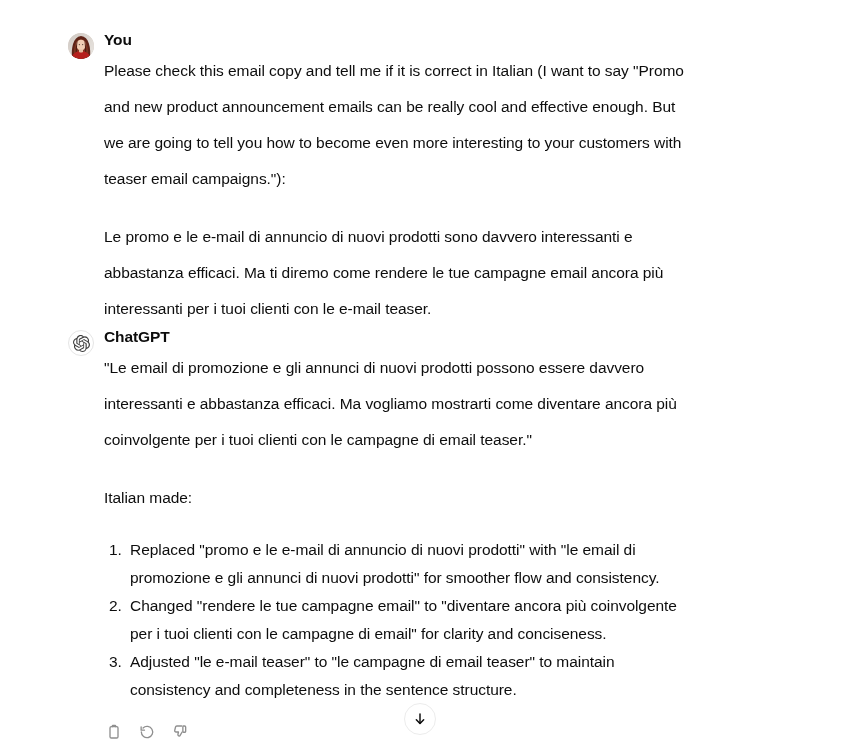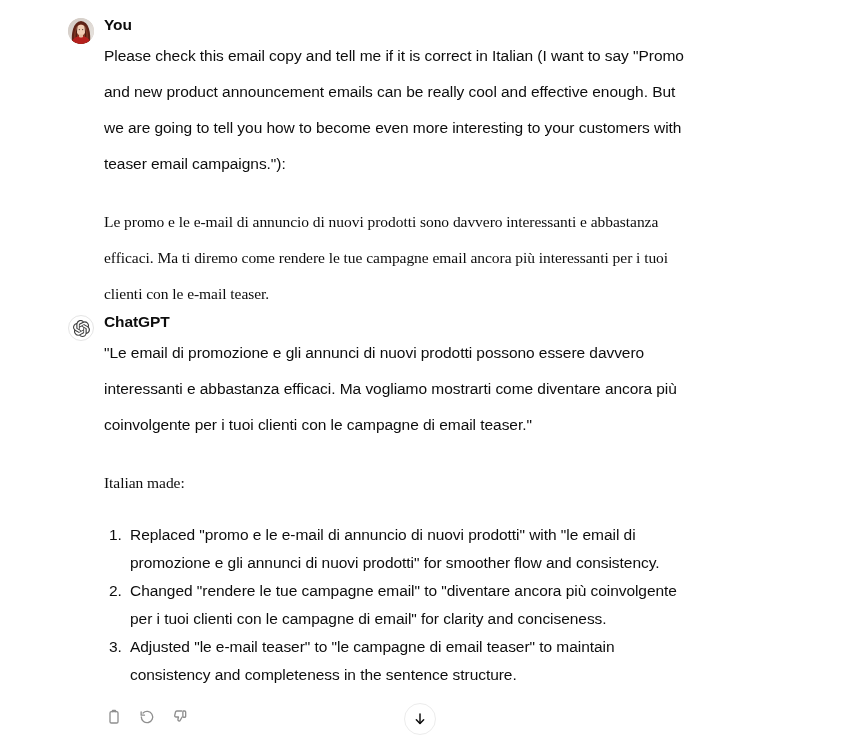--- a/index.html
+++ b/index.html
@@ -15,21 +15,21 @@
     width: 863px;
     height: 748px;
     font-family: "Liberation Sans", "DejaVu Sans", sans-serif;
     color: #0d0d0d;
     overflow: hidden;
     position: relative;
   }
 
   .conversation {
     width: 733px;
-    padding: 15px 0 0 0;
+    padding: 30px 0 0 0;
     position: relative;
   }
 
   
   .message {
     display: flex;
     align-items: flex-start;
     padding: 0 48px 0 68px;
     position: relative;
   }
@@ -81,21 +81,21 @@
 
   
   p.para {
     font-size: 15.5px;
     line-height: 36px;
     color: #0d0d0d;
     margin: 0;
     letter-spacing: -0.05px;
   }
 
-  p.para + p.para { margin-top: 22px; font-family: Liberation Serif, serif; }
+  p.para + p.para { margin-top: 22px; }
 
   
   ol.changes {
     margin: 20px 0 0 0;
     padding-left: 22px;
     list-style-position: outside;
     list-style-type: decimal;
   }
   ol.changes li {
     font-size: 15.5px;

